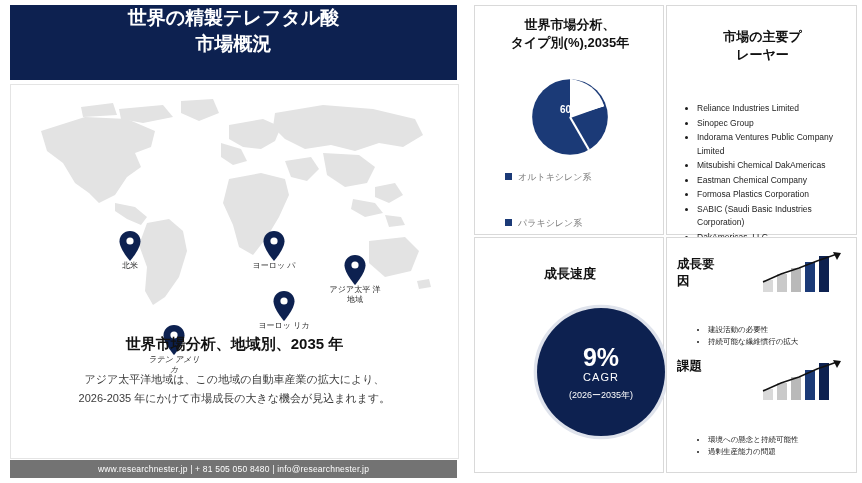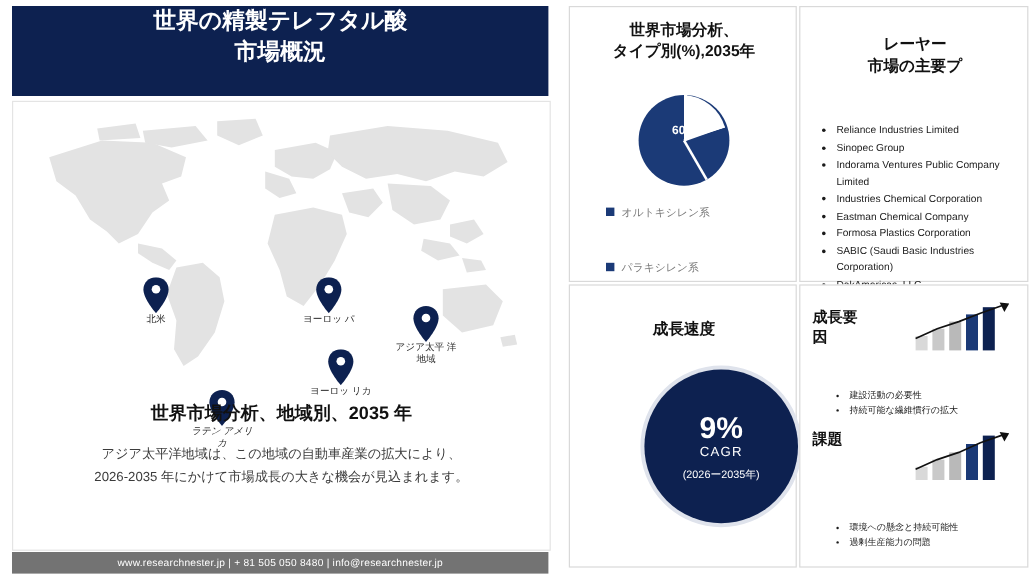--- a/index.html
+++ b/index.html
@@ -146,21 +146,21 @@
 
         <div class="pin" style="left:262px;top:200px;">
           <svg width="22" height="30" viewBox="0 0 22 30">
             <path d="M11 0C5 0 0.5 4.4 0.5 10.2C0.5 18 11 30 11 30C11 30 21.5 18 21.5 10.2C21.5 4.4 17 0 11 0Z" fill="#0d2150"></path>
             <circle cx="11" cy="10" r="3.6" fill="#ffffff"></circle>
           </svg>
           <div class="pin-label">ヨーロッ
 リカ</div>
         </div>
 
-        <div class="pin" style="left:163px;top:234px;font-style:italic;">
+        <div class="pin" style="left:152px;top:234px;font-style:italic;">
           <svg width="22" height="30" viewBox="0 0 22 30">
             <path d="M11 0C5 0 0.5 4.4 0.5 10.2C0.5 18 11 30 11 30C11 30 21.5 18 21.5 10.2C21.5 4.4 17 0 11 0Z" fill="#0d2150"></path>
             <circle cx="11" cy="10" r="3.6" fill="#ffffff"></circle>
           </svg>
           <div class="pin-label">ラテン
 アメリ
 カ</div>
         </div>
       </div>
 
@@ -200,29 +200,29 @@
       <div class="legend lg1">
         <span class="sq"></span><span>オルトキシレン系</span>
       </div>
       <div class="legend lg2">
         <span class="sq"></span><span>パラキシレン系</span>
       </div>
     </div>
 
     <div class="cell c-tr">
       <div class="cell-title tr-title">
+        <div>市場の主要プ</div>
         <div>レーヤー</div>
-        <div>市場の主要プ</div>
       </div>
       <div class="bullets">
         <ul>
           <li>Reliance Industries Limited</li>
           <li>Sinopec Group</li>
           <li>Indorama Ventures Public Company Limited</li>
-          <li>Industries Chemical Corporation</li>
+          <li>Mitsubishi Chemical DakAmericas</li>
           <li>Eastman Chemical Company</li>
           <li>Formosa Plastics Corporation</li>
           <li>SABIC (Saudi Basic Industries Corporation)</li>
           <li>DakAmericas, LLC</li>
         </ul>
       </div>
     </div>
 
     <div class="cell c-bl">
       <div class="cell-title bl-title">成長速度</div>

